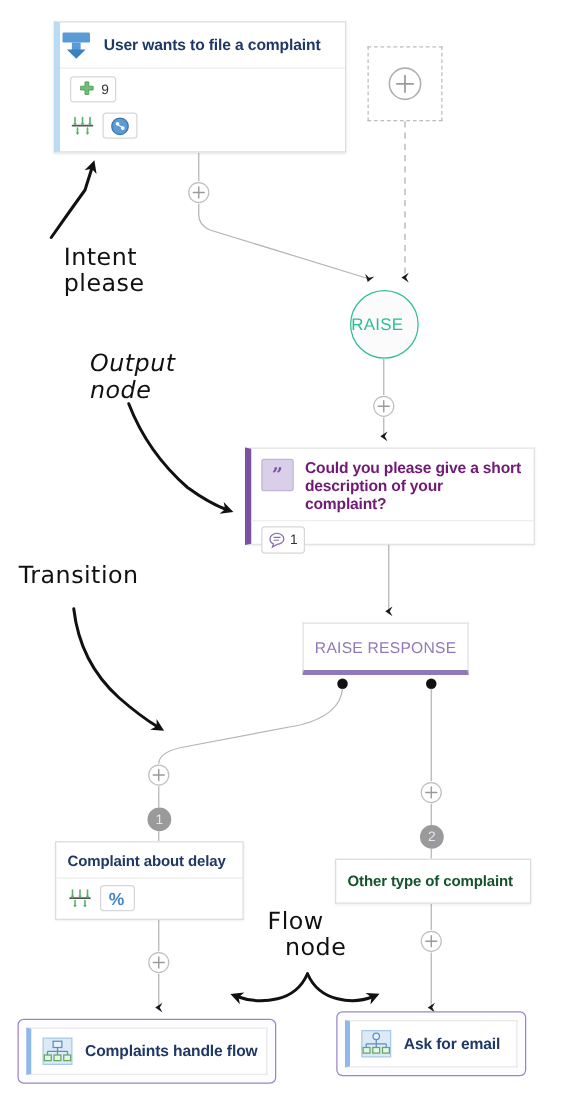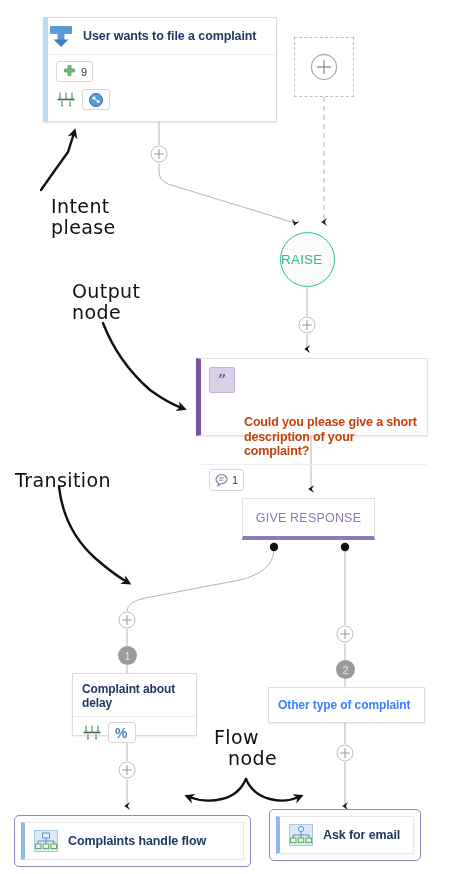--- a/index.html
+++ b/index.html
@@ -54,70 +54,70 @@
     left:196px;top:358px;width:232px;height:78px;
     background:#fff;border:1px solid #e2e2e2;border-left:5px solid #7a52a1;
     box-shadow:0 1px 2px rgba(0,0,0,.08);
   }
   .out-head{display:flex;padding:8px 8px 0 8px;}
   .quote-ic{
     width:24px;height:24px;flex:0 0 24px;background:#d9cfe8;border:1px solid #c3b4d8;
     border-radius:2px;display:flex;align-items:center;justify-content:center;
     color:#7a52a1;font-family:"DejaVu Serif",serif;font-size:15px;font-weight:bold;line-height:1;
   }
-  .out-text{font-size:12.5px;font-weight:bold;color:#c2410c;margin-left:9px;line-height:14.5px;letter-spacing:-.15px;margin-top:48px;}
+  .out-text{font-size:12.5px;font-weight:bold;color:#701a75;margin-left:9px;line-height:14.5px;letter-spacing:-.15px;}
   .out-foot{padding:4px 8px 0 8px;border-top:1px solid #f0ecf5;margin-top:5px;}
   .bub-chip{display:inline-flex;align-items:center;border:1px solid #d7d7d7;border-radius:3px;
     background:#fff;height:20px;padding:0 5px;}
   .bub-chip .cnt{font-size:11px;color:#333;margin-left:3px;}
 
   
   .give{
     left:242px;top:498px;width:133px;height:42px;background:#fff;
     border:1px solid #e0e0e0;border-bottom:4px solid #8f79b8;
     display:flex;align-items:center;justify-content:center;
   }
   .give span{font-size:12.5px;color:#8f79b8;letter-spacing:.2px;}
 
   
   .cond{background:#fff;border:1px solid #dcdcdc;box-shadow:0 1px 2px rgba(0,0,0,.07);}
-  .cond1{left:72px;top:673px;width:125px;height:63px;}
+  .cond1{left:44px;top:673px;width:151px;height:63px;}
   .cond1 .ttl{font-size:12px;font-weight:bold;color:#1f3864;padding:8px 8px 0 9px;letter-spacing:-.1px;}
   .cond1 .icons{display:flex;align-items:center;gap:6px;padding:5px 0 0 9px;border-top:1px solid #ededed;margin-top:6px;}
   .cond2{left:268px;top:687px;width:157px;height:36px;display:flex;align-items:center;}
-  .cond2 .ttl{font-size:12px;font-weight:bold;color:#3b82f6;padding-left:9px;letter-spacing:-.1px;text-align:center;}
+  .cond2 .ttl{font-size:12px;font-weight:bold;color:#14532d;padding-left:9px;letter-spacing:-.1px;text-align:center;}
 
   
   .flow{
     background:#fdfdff;border:1.3px solid #9b86c2;border-radius:5px;
     padding:6px;box-sizing:border-box;
   }
   .flow-inner{
     background:#fff;border:1px solid #e8e8e8;height:100%;
     display:flex;align-items:center;border-left:4px solid #8fb9e8;padding-left:8px;box-sizing:border-box;
   }
   .flow-lbl{font-size:12.5px;font-weight:bold;color:#1f3864;margin-left:9px;letter-spacing:-.1px;}
-  .flow1{left:14px;top:815px;width:237px;height:52px;}
+  .flow1{left:14px;top:815px;width:207px;height:52px;}
   .flow2{left:269px;top:809px;width:152px;height:52px;}
 
   
   .numbadge{
     position:absolute;width:19px;height:19px;border-radius:50%;
     background:#9a9a9a;color:#dfe6f2;font-size:11px;
     display:flex;align-items:center;justify-content:center;
   }
 
   
   .hand{
     position:absolute;font-family:"DejaVu Sans", sans-serif;
     color:#111;font-size:19px;line-height:21px;letter-spacing:.4px;
   }
   .h-intent{left:15px;top:196px;margin-left:36px;}
-  .h-output{left:72px;top:281px;}
-  .h-trans{left:15px;top:450px;margin-top:20px;}
+  .h-output{left:72px;top:281px;font-style:italic;}
+  .h-trans{left:15px;top:450px;}
   .h-flow{left:214px;top:727px;}
 </style>
 </head>
 <body>
 
 <div id="canvas">
 
   <svg id="wires" viewBox="0 0 463 874" xmlns="http://www.w3.org/2000/svg">
     <defs>
       <marker id="arrow" markerWidth="9" markerHeight="9" refX="4.5" refY="4.4" orient="auto" markerUnits="userSpaceOnUse">
@@ -237,21 +237,21 @@
         <svg width="14" height="14" viewBox="0 0 16 16">
           <path d="M1.2,7 a6.3,5 0 1,1 6.3,5 L3.4,14.4 L4.3,11.6 A5.4,4.6 0 0,1 1.2,7 Z" fill="none" stroke="#8a6fb0" stroke-width="1.2"></path>
           <path d="M4.4,5.6 H10.8 M4.4,8.2 H9.4" stroke="#8a6fb0" stroke-width="1"></path>
         </svg>
         <span class="cnt">1</span>
       </span>
     </div>
   </div>
 
   <div class="node give">
-    <span>GIVE RESPONSE</span>
+    <span>RAISE RESPONSE</span>
   </div>
 
   <div class="numbadge" style="left:118px;top:646px;">1</div>
   <div class="numbadge" style="left:336px;top:660px;">2</div>
 
   <div class="node cond cond1">
     <div class="ttl">Complaint about delay</div>
     <div class="icons">
       <svg width="20" height="18" viewBox="0 0 20 18">
         <g stroke="#5bb06a" stroke-width="1.3" stroke-linecap="round">

